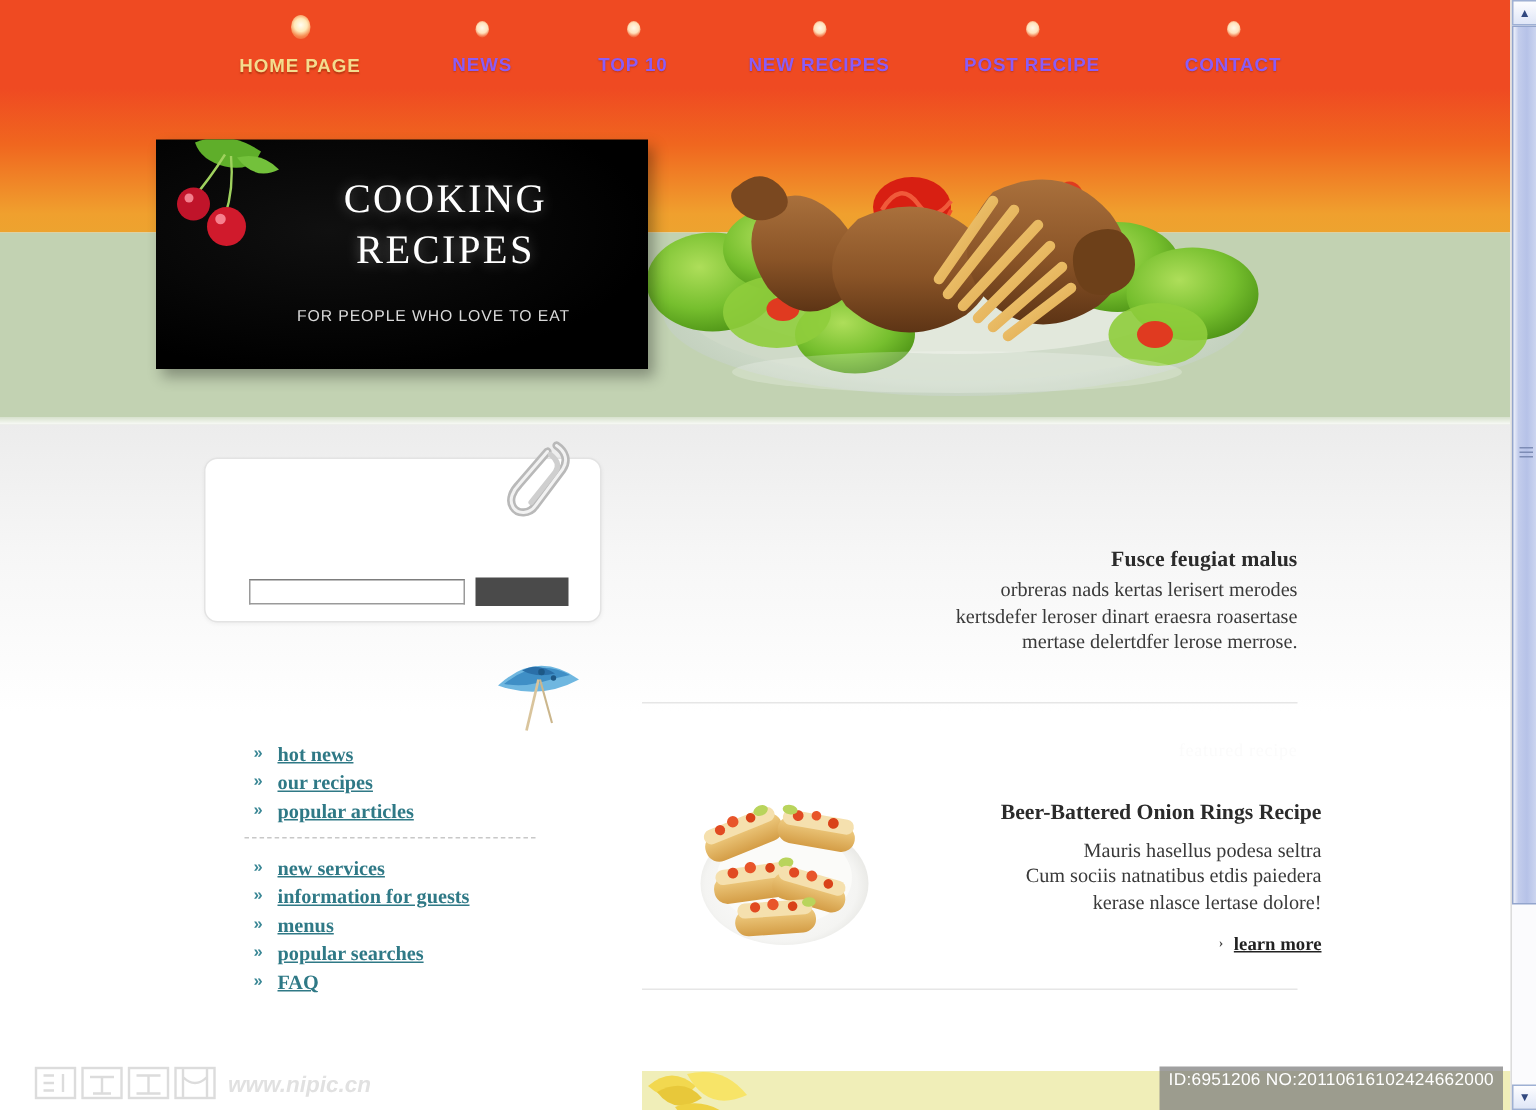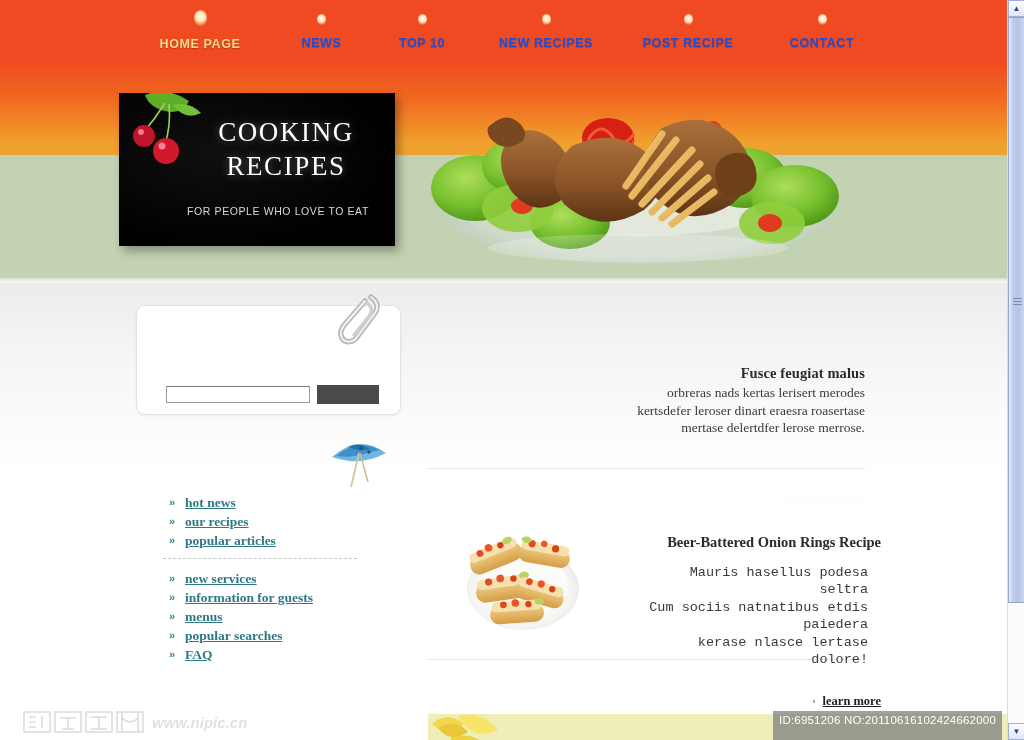--- a/index.html
+++ b/index.html
@@ -69,34 +69,34 @@
   .nav-item.active .nav-dot {
     width: 13px; height: 16px;
     margin-top: 2px;
     background: radial-gradient(circle at 50% 42%, #fffdf2 0%, #ffe9b8 38%, rgba(255,206,130,0.5) 66%, rgba(255,170,90,0) 100%);
   }
   .nav-label {
     margin-top: 11px;
     font-size: 12.5px;
     letter-spacing: 0.6px;
     font-weight: bold;
-    color: #1d4ed8;
+    color: #8b5cf6;
     text-shadow: 0 1px 1px rgba(120,30,0,0.35);
     white-space: nowrap;
   }
   .nav-item.active .nav-label {
     color: #f4dc8e;
     text-shadow: 0 1px 1px rgba(130,40,0,0.5);
   }
 
   
   .logo-box {
     position: absolute;
-    left: 119px; top: 93px;
-    width: 276px; height: 153px;
+    left: 104px; top: 93px;
+    width: 328px; height: 153px;
     background: radial-gradient(ellipse at 35% 40%, #101010 0%, #000000 72%);
     box-shadow: 4px 5px 9px rgba(0,0,0,0.32);
     z-index: 5;
     overflow: hidden;
   }
   .logo-title {
     position: absolute;
     left: 0; top: 22px;
     width: 100%;
     text-align: center;
@@ -278,25 +278,25 @@
   }
   .recipe-title {
     font-family: "Liberation Serif", serif;
     font-size: 14.5px;
     font-weight: bold;
     color: #2b2b2b;
     margin: 0 0 7px 0;
     white-space: nowrap;
   }
   .recipe-desc {
-    font-family: Liberation Mono, monospace;
+    font-family: Liberation Serif, serif;
     font-size: 13.5px;
     line-height: 17.5px;
     color: #3a3a3a;
-    margin: 13px;
+    margin: 0;
   }
   .learn-more {
     display: inline-block;
     margin-top: 12px;
     position: relative;
     padding-left: 10px;
     font-family: "Liberation Serif", serif;
     font-size: 12.5px;
     font-weight: bold;
     color: #222222;

